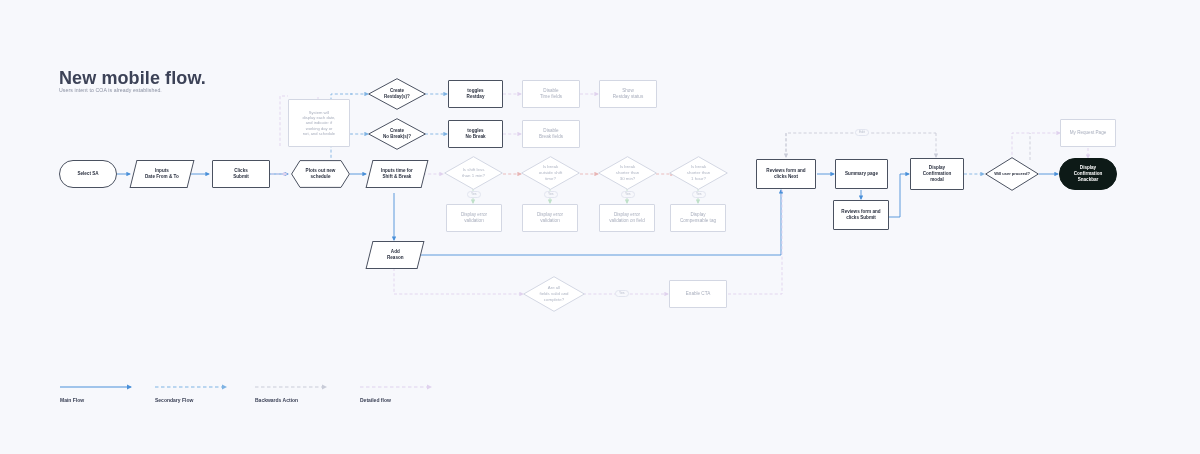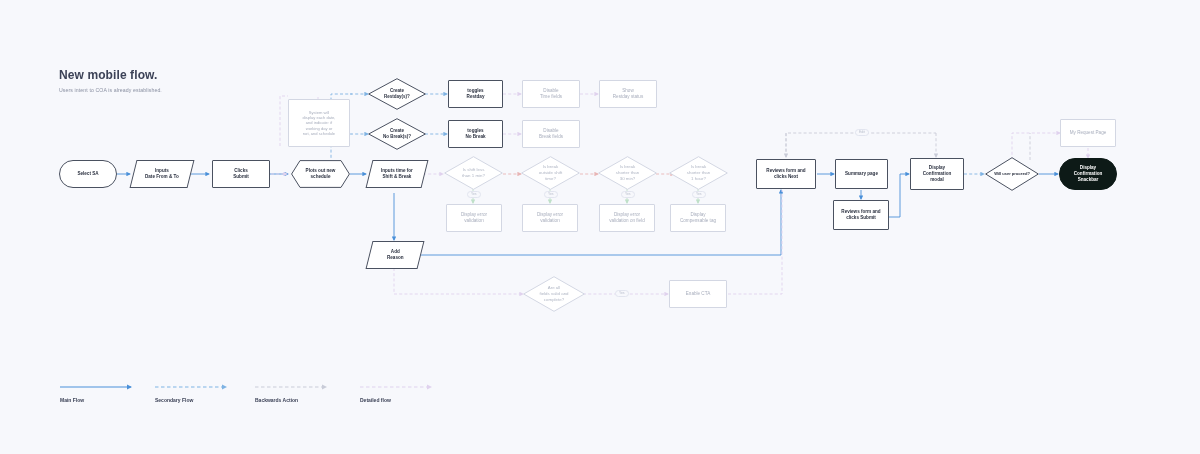--- a/index.html
+++ b/index.html
@@ -8,21 +8,21 @@
     background:#f7f8fc;
     font-family:"Liberation Sans", sans-serif;
     overflow:hidden;
     position:relative;
   }
   #canvas{position:absolute;left:0;top:0;width:1200px;height:454px;}
 
   
   .title{
     position:absolute;left:59px;top:68px;
-    font-size:12px;font-weight:bold;color:#3c4257;letter-spacing:.1px;
+    font-size:18px;font-weight:bold;color:#3c4257;letter-spacing:.1px;
   }
   .subtitle{
     position:absolute;left:59px;top:87px;
     font-size:5.2px;color:#8a90a2;letter-spacing:.1px;
   }
 
   
   .node{
     position:absolute;
     box-sizing:border-box;

